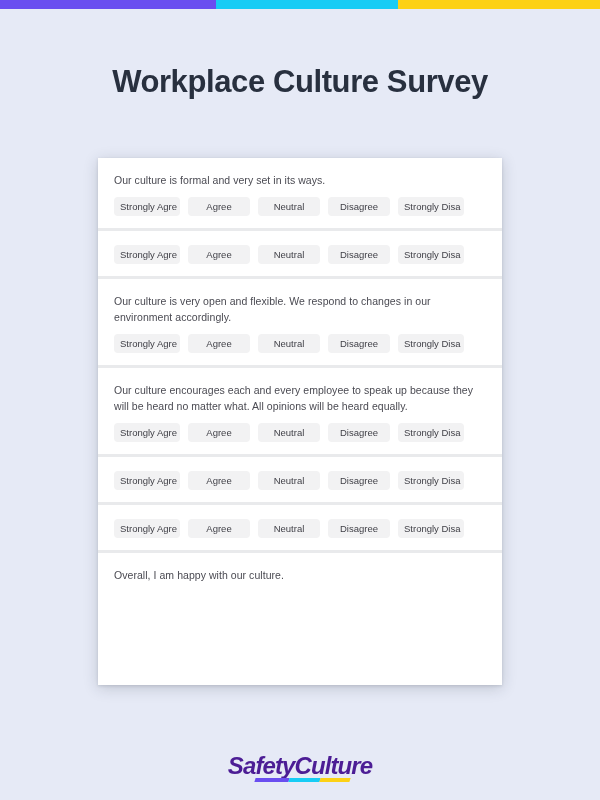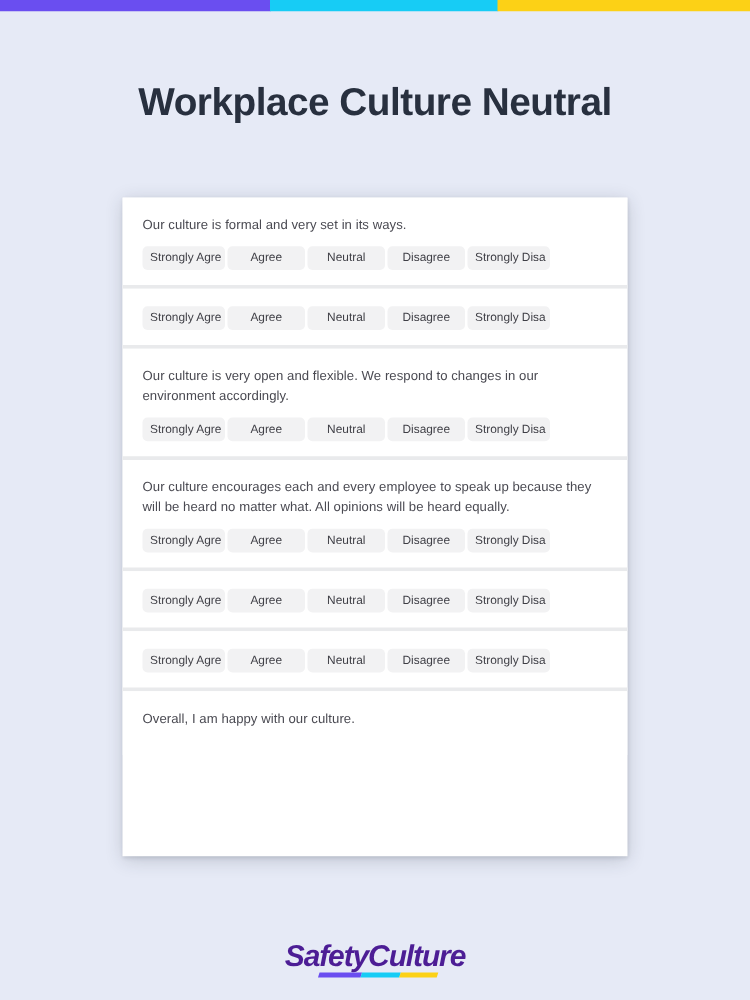--- a/index.html
+++ b/index.html
@@ -83,21 +83,21 @@
     line-height: 16px;
     color: #4a4a52;
     margin-bottom: 9px;
     font-family: "Liberation Sans", "DejaVu Sans", sans-serif;
     letter-spacing: 0.05px;
   }
 
   .options-row {
     display: flex;
     flex-wrap: nowrap;
-    gap: 2px;
+    gap: 8px;
     white-space: nowrap;
   }
 
   .option-chip {
     background: #f2f2f3;
     border: none;
     border-radius: 4px;
     height: 19px;
     line-height: 19px;
     font-size: 9.5px;
@@ -149,21 +149,21 @@
 </style>
 </head>
 <body>
 
 <div id="top-bar">
   <div class="seg seg-purple"></div>
   <div class="seg seg-cyan"></div>
   <div class="seg seg-yellow"></div>
 </div>
 
-<h1 id="page-title">Workplace Culture Neutral</h1>
+<h1 id="page-title">Workplace Culture Survey</h1>
 
 <div id="survey-container">
     <div class="survey-card">
       <div class="question-text">Our culture is formal and very set in its ways.</div>
       <div class="options-row">
         <button class="option-chip w-sa">Strongly Agre</button>
         <button class="option-chip w-a">Agree</button>
         <button class="option-chip w-n">Neutral</button>
         <button class="option-chip w-d">Disagree</button>
         <button class="option-chip w-sd">Strongly Disa</button>

